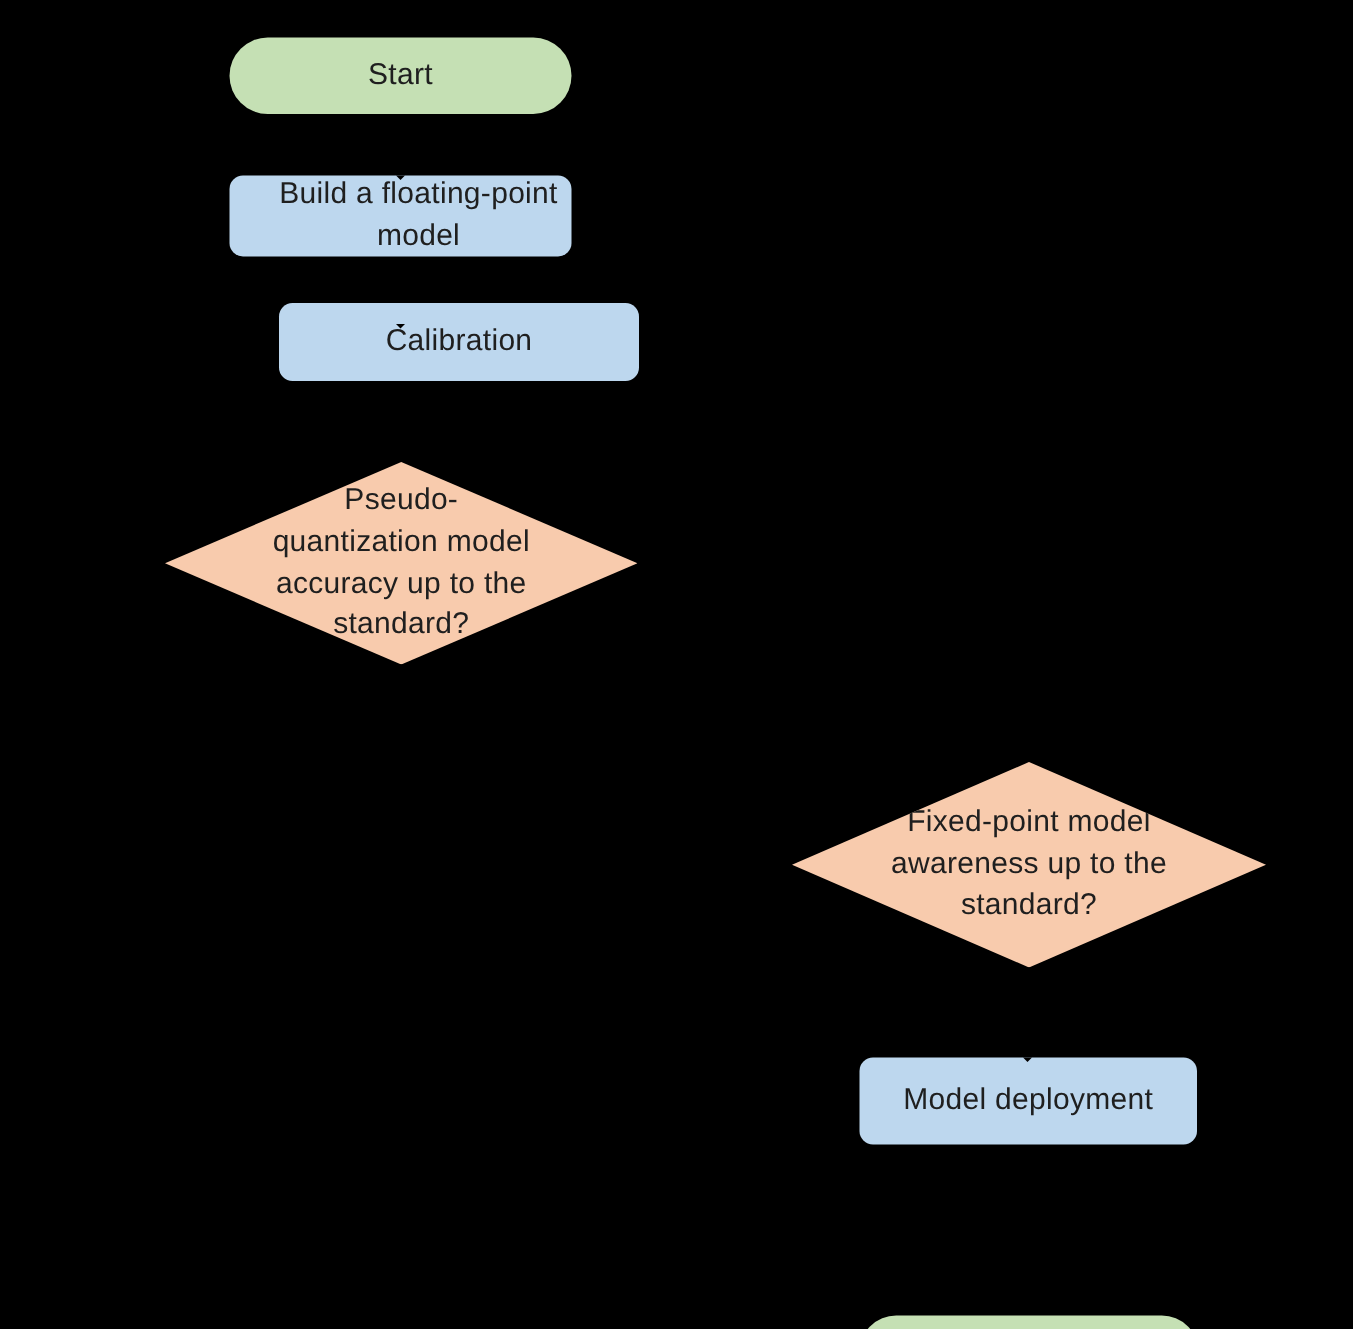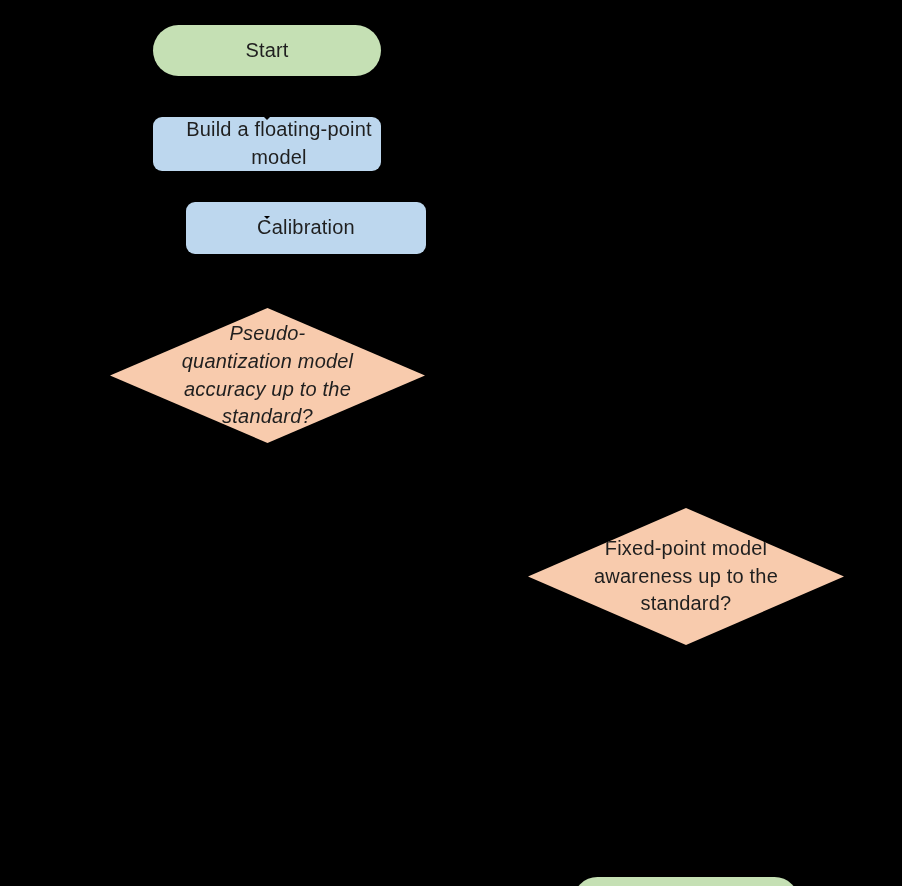--- a/index.html
+++ b/index.html
@@ -41,21 +41,21 @@
   .decision {
     background: var(--decision_fill, #f8cbad);
     clip-path: polygon(50% 0, 100% 50%, 50% 100%, 0 50%);
   }
   .decision .label { width: 190px; }
 
   
   #n-start        { left: 153px; top: 25px;  width: 228px; height: 51px; }
   #n-build        { left: 153px; top: 117px; width: 228px; height: 54px; padding-left: 24px; }
   #n-calibration  { left: 153px; top: 202px; width: 240px; height: 52px; margin-left: 33px; }
-  #n-pseudo       { left: 110px; top: 308px; width: 315px; height: 135px; font-style: italic; }
+  #n-pseudo       { left: 110px; top: 308px; width: 315px; height: 135px; }
   #n-convert      { left: 573px; top: 413px; width: 226px; height: 58px; }
   #n-qat          { left: 155px; top: 547px; width: 227px; height: 57px; }
   #n-fixed        { left: 528px; top: 508px; width: 316px; height: 137px; }
   #n-deploy       { left: 573px; top: 705px; width: 225px; height: 58px; }
   #n-end          { left: 573px; top: 836px; width: 226px; height: 49px; margin-top: 41px; }
 
   
   .arrowhead { position: absolute; width: 0; height: 0; }
   .arrowhead.down {
     border-left: 3px solid transparent;
@@ -99,20 +99,23 @@
   </div>
 
 
 
   <div class="node decision" id="n-fixed">
     <span class="label">Fixed-point model
 awareness up to the
 standard?</span>
   </div>
 
+  <div class="node process" id="n-deploy">
+    <span class="label">Model deployment</span>
+  </div>
 
   <div class="node terminator" id="n-end">
     <span class="label">End</span>
   </div>
 
   <div class="arrowhead down" id="ah-build"></div>
   <div class="arrowhead down" id="ah-calib"></div>
   <div class="arrowhead down" id="ah-qat"></div>
   <div class="arrowhead down" id="ah-deploy"></div>
   <div class="arrowhead down" id="ah-end"></div>

